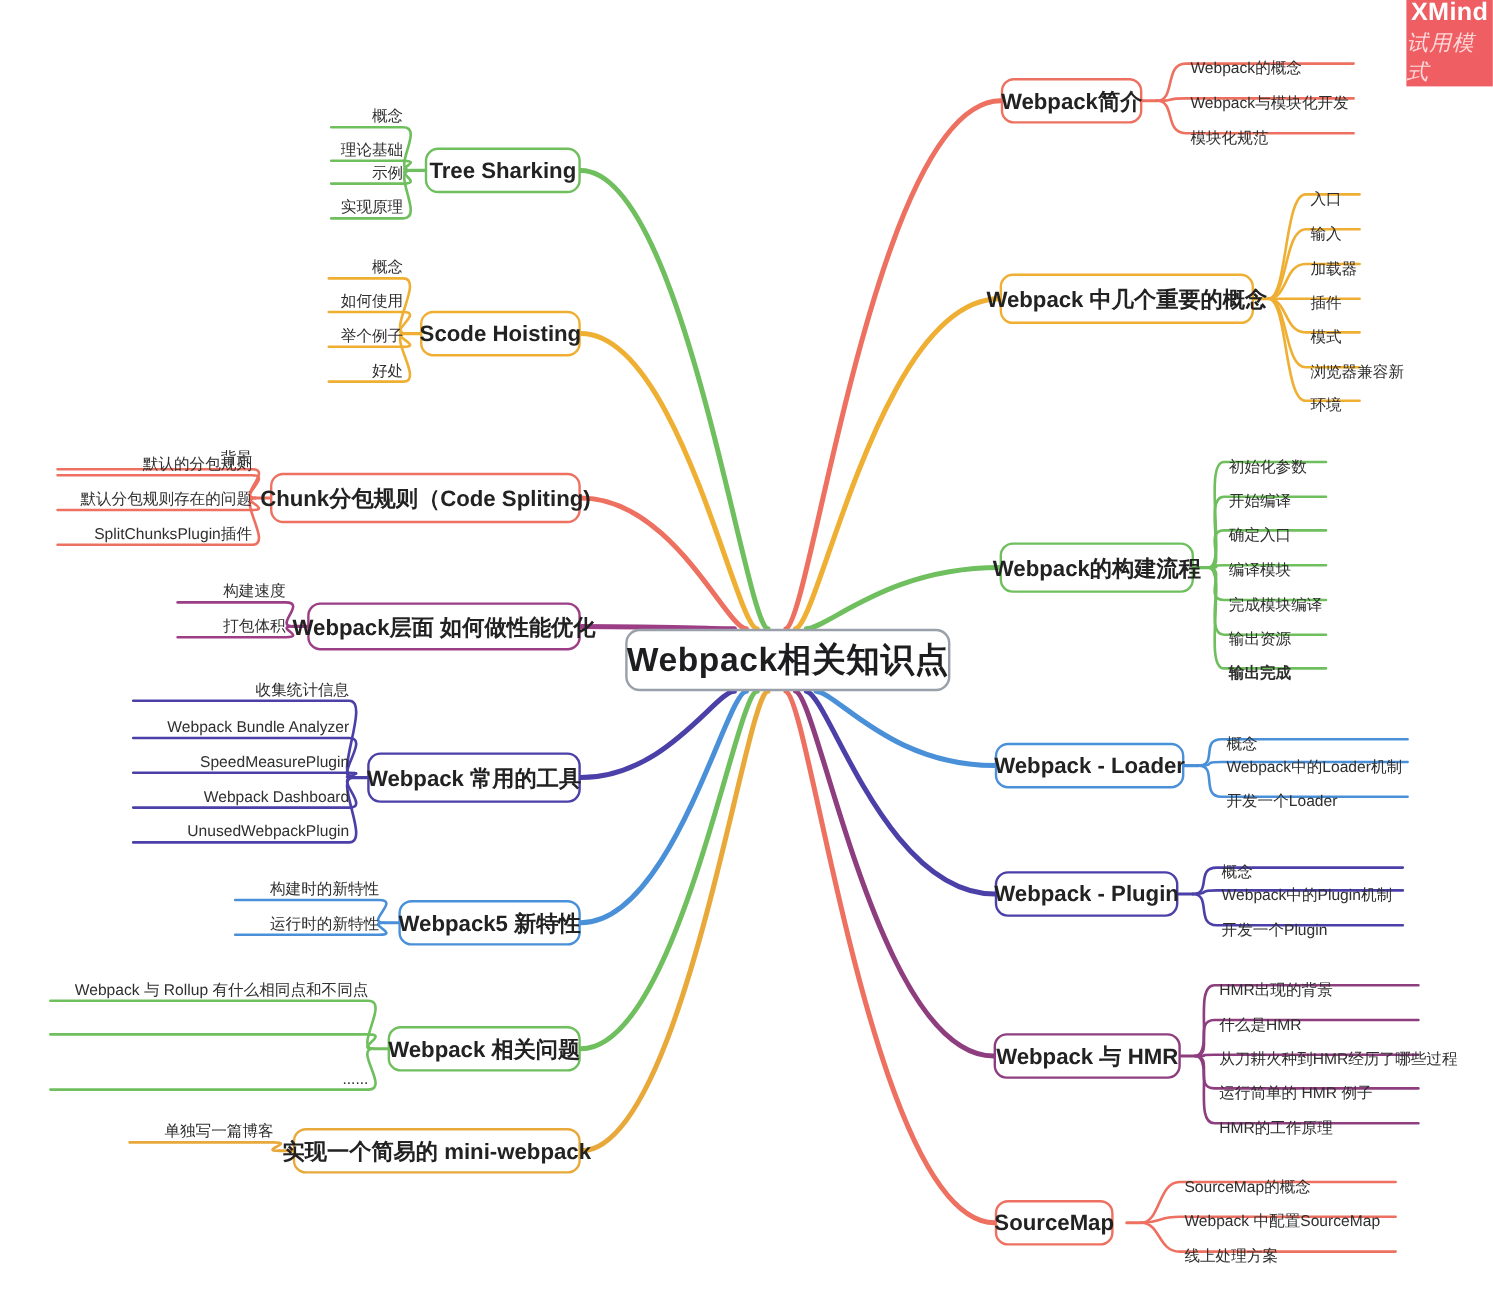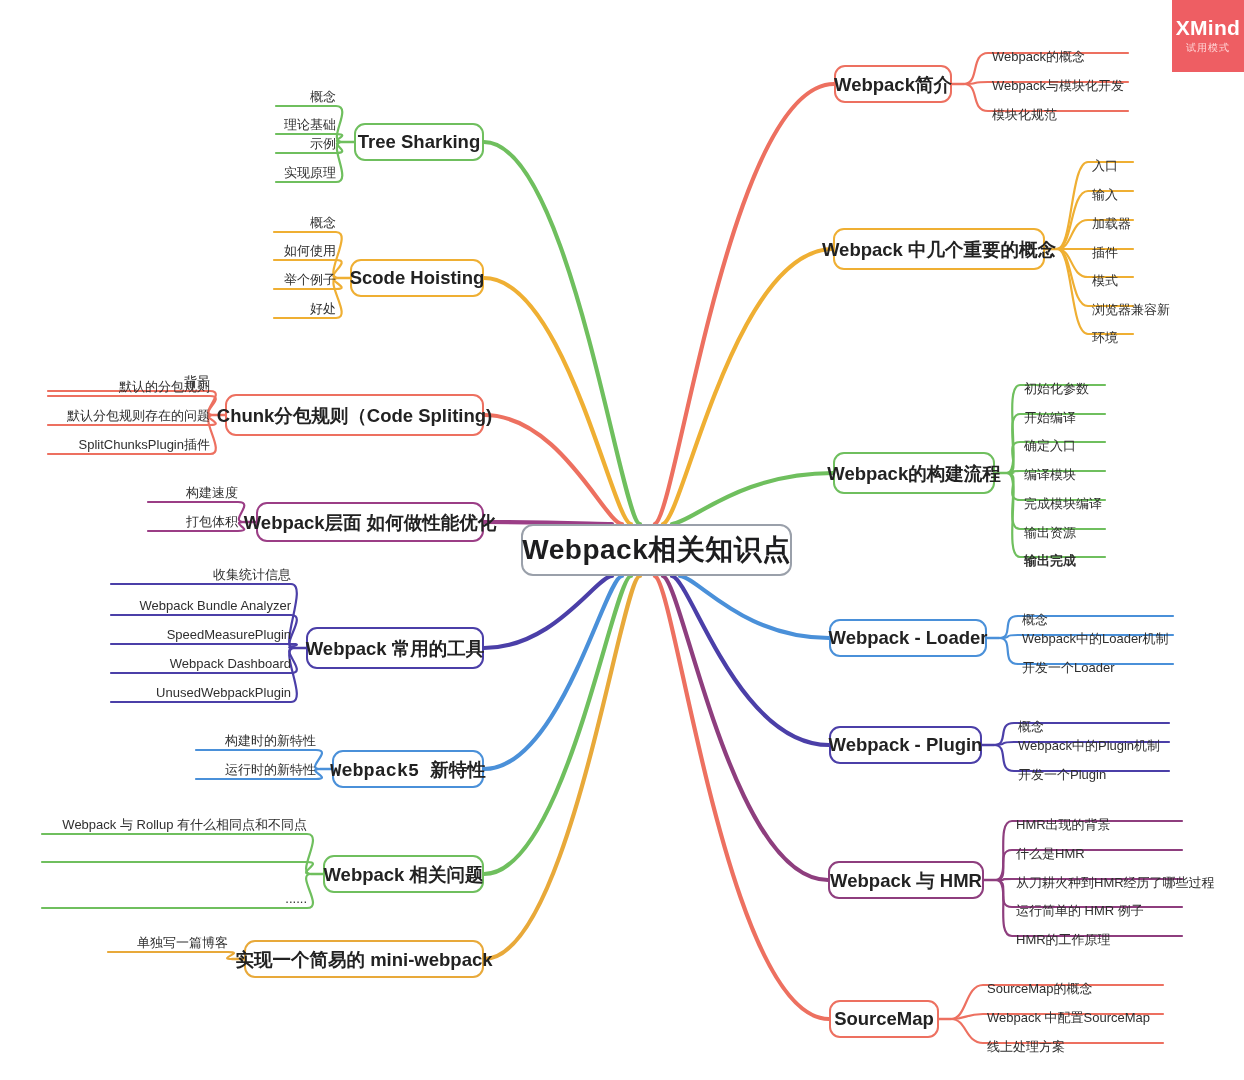--- a/index.html
+++ b/index.html
@@ -41,21 +41,21 @@
   #watermark{
     position:absolute;right:0;top:0;width:72px;height:72px;
     background:#EE5E63;display:flex;flex-direction:column;
     align-items:center;justify-content:center;
   }
   #watermark .wm-title{
     color:#fff;font-size:21px;font-weight:bold;letter-spacing:0.3px;
     line-height:1.05;
   }
   #watermark .wm-sub{
-    color:#ffd9da;font-size:10px;margin-top:2px;letter-spacing:1px;
+    color:#ffd9da;font-size:18px;margin-top:2px;letter-spacing:1px;font-style:italic;
   }
 </style>
 </head>
 <body>
 
 <div id="stage">
 
   <svg id="links" viewBox="0 0 1244 1080" xmlns="http://www.w3.org/2000/svg">
       <path d="M 655 524 C 676.48 515.2, 730.18 84, 834 84" stroke="#ED7060" stroke-width="4.2"></path>
       <path d="M 952 84 L 964 84" stroke="#ED7060" stroke-width="2.6"></path>
@@ -193,21 +193,21 @@
     <div class="leaf right" style="top: 724px; left: 1018px;">Webpack中的Plugin机制</div>
     <div class="leaf right" style="top: 753px; left: 1018px;">开发一个Plugin</div>
     <div class="node main" style="left: 828px; top: 861px; width: 156px; height: 38px; border-color: rgb(142, 62, 126);">
       <span>Webpack 与 HMR</span>
     </div>
     <div class="leaf right" style="top: 803px; left: 1016px;">HMR出现的背景</div>
     <div class="leaf right" style="top: 832px; left: 1016px;">什么是HMR</div>
     <div class="leaf right" style="top: 861px; left: 1016px;">从刀耕火种到HMR经历了哪些过程</div>
     <div class="leaf right" style="top: 889px; left: 1016px;">运行简单的 HMR 例子</div>
     <div class="leaf right" style="top: 918px; left: 1016px;">HMR的工作原理</div>
-    <div class="node main" style="left: 829px; top: 1000px; width: 110px; height: 38px; border-color: rgb(237, 112, 96);">
+    <div class="node main" style="left: 829px; top: 1000px; width: 99px; height: 38px; border-color: rgb(237, 112, 96);">
       <span>SourceMap</span>
     </div>
     <div class="leaf right" style="top: 967px; left: 987px;">SourceMap的概念</div>
     <div class="leaf right" style="top: 996px; left: 987px;">Webpack 中配置SourceMap</div>
     <div class="leaf right" style="top: 1025px; left: 987px;">线上处理方案</div>
     <div class="node main" style="left: 354px; top: 123px; width: 130px; height: 38px; border-color: rgb(111, 191, 94);">
       <span>Tree Sharking</span>
     </div>
     <div class="leaf left" style="top: 88px; left: auto; text-align: right; right: 908px;">概念</div>
     <div class="leaf left" style="top: 116px; left: auto; text-align: right; right: 908px;">理论基础</div>
@@ -233,21 +233,21 @@
     <div class="leaf left" style="top: 484px; left: auto; text-align: right; right: 1006px;">构建速度</div>
     <div class="leaf left" style="top: 513px; left: auto; text-align: right; right: 1006px;">打包体积</div>
     <div class="node main" style="left: 306px; top: 627px; width: 178px; height: 42px; border-color: rgb(75, 63, 168);">
       <span>Webpack 常用的工具</span>
     </div>
     <div class="leaf left" style="top: 566px; left: auto; text-align: right; right: 953px;">收集统计信息</div>
     <div class="leaf left" style="top: 597px; left: auto; text-align: right; right: 953px;">Webpack Bundle Analyzer</div>
     <div class="leaf left" style="top: 626px; left: auto; text-align: right; right: 953px;">SpeedMeasurePlugin</div>
     <div class="leaf left" style="top: 655px; left: auto; text-align: right; right: 953px;">Webpack Dashboard</div>
     <div class="leaf left" style="top: 684px; left: auto; text-align: right; right: 953px;">UnusedWebpackPlugin</div>
-    <div class="node main" style="left: 332px; top: 750px; width: 152px; height: 38px; border-color: rgb(74, 144, 217); font-family: Liberation Mono, monospace;">
+    <div class="node main" style="left: 332px; top: 750px; width: 152px; height: 38px; border-color: rgb(74, 144, 217);">
       <span>Webpack5 新特性</span>
     </div>
     <div class="leaf left" style="top: 732px; left: auto; text-align: right; right: 928px;">构建时的新特性</div>
     <div class="leaf left" style="top: 761px; left: auto; text-align: right; right: 928px;">运行时的新特性</div>
     <div class="node main" style="left: 323px; top: 855px; width: 161px; height: 38px; border-color: rgb(111, 191, 94);">
       <span>Webpack 相关问题</span>
     </div>
     <div class="leaf left" style="top: 816px; left: auto; text-align: right; right: 937px;">Webpack 与 Rollup 有什么相同点和不同点</div>
     <div class="leaf left" style="top: 890px; left: auto; text-align: right; right: 937px;">......</div>
     <div class="node main" style="left: 244px; top: 940px; width: 240px; height: 38px; border-color: rgb(232, 169, 58);">

